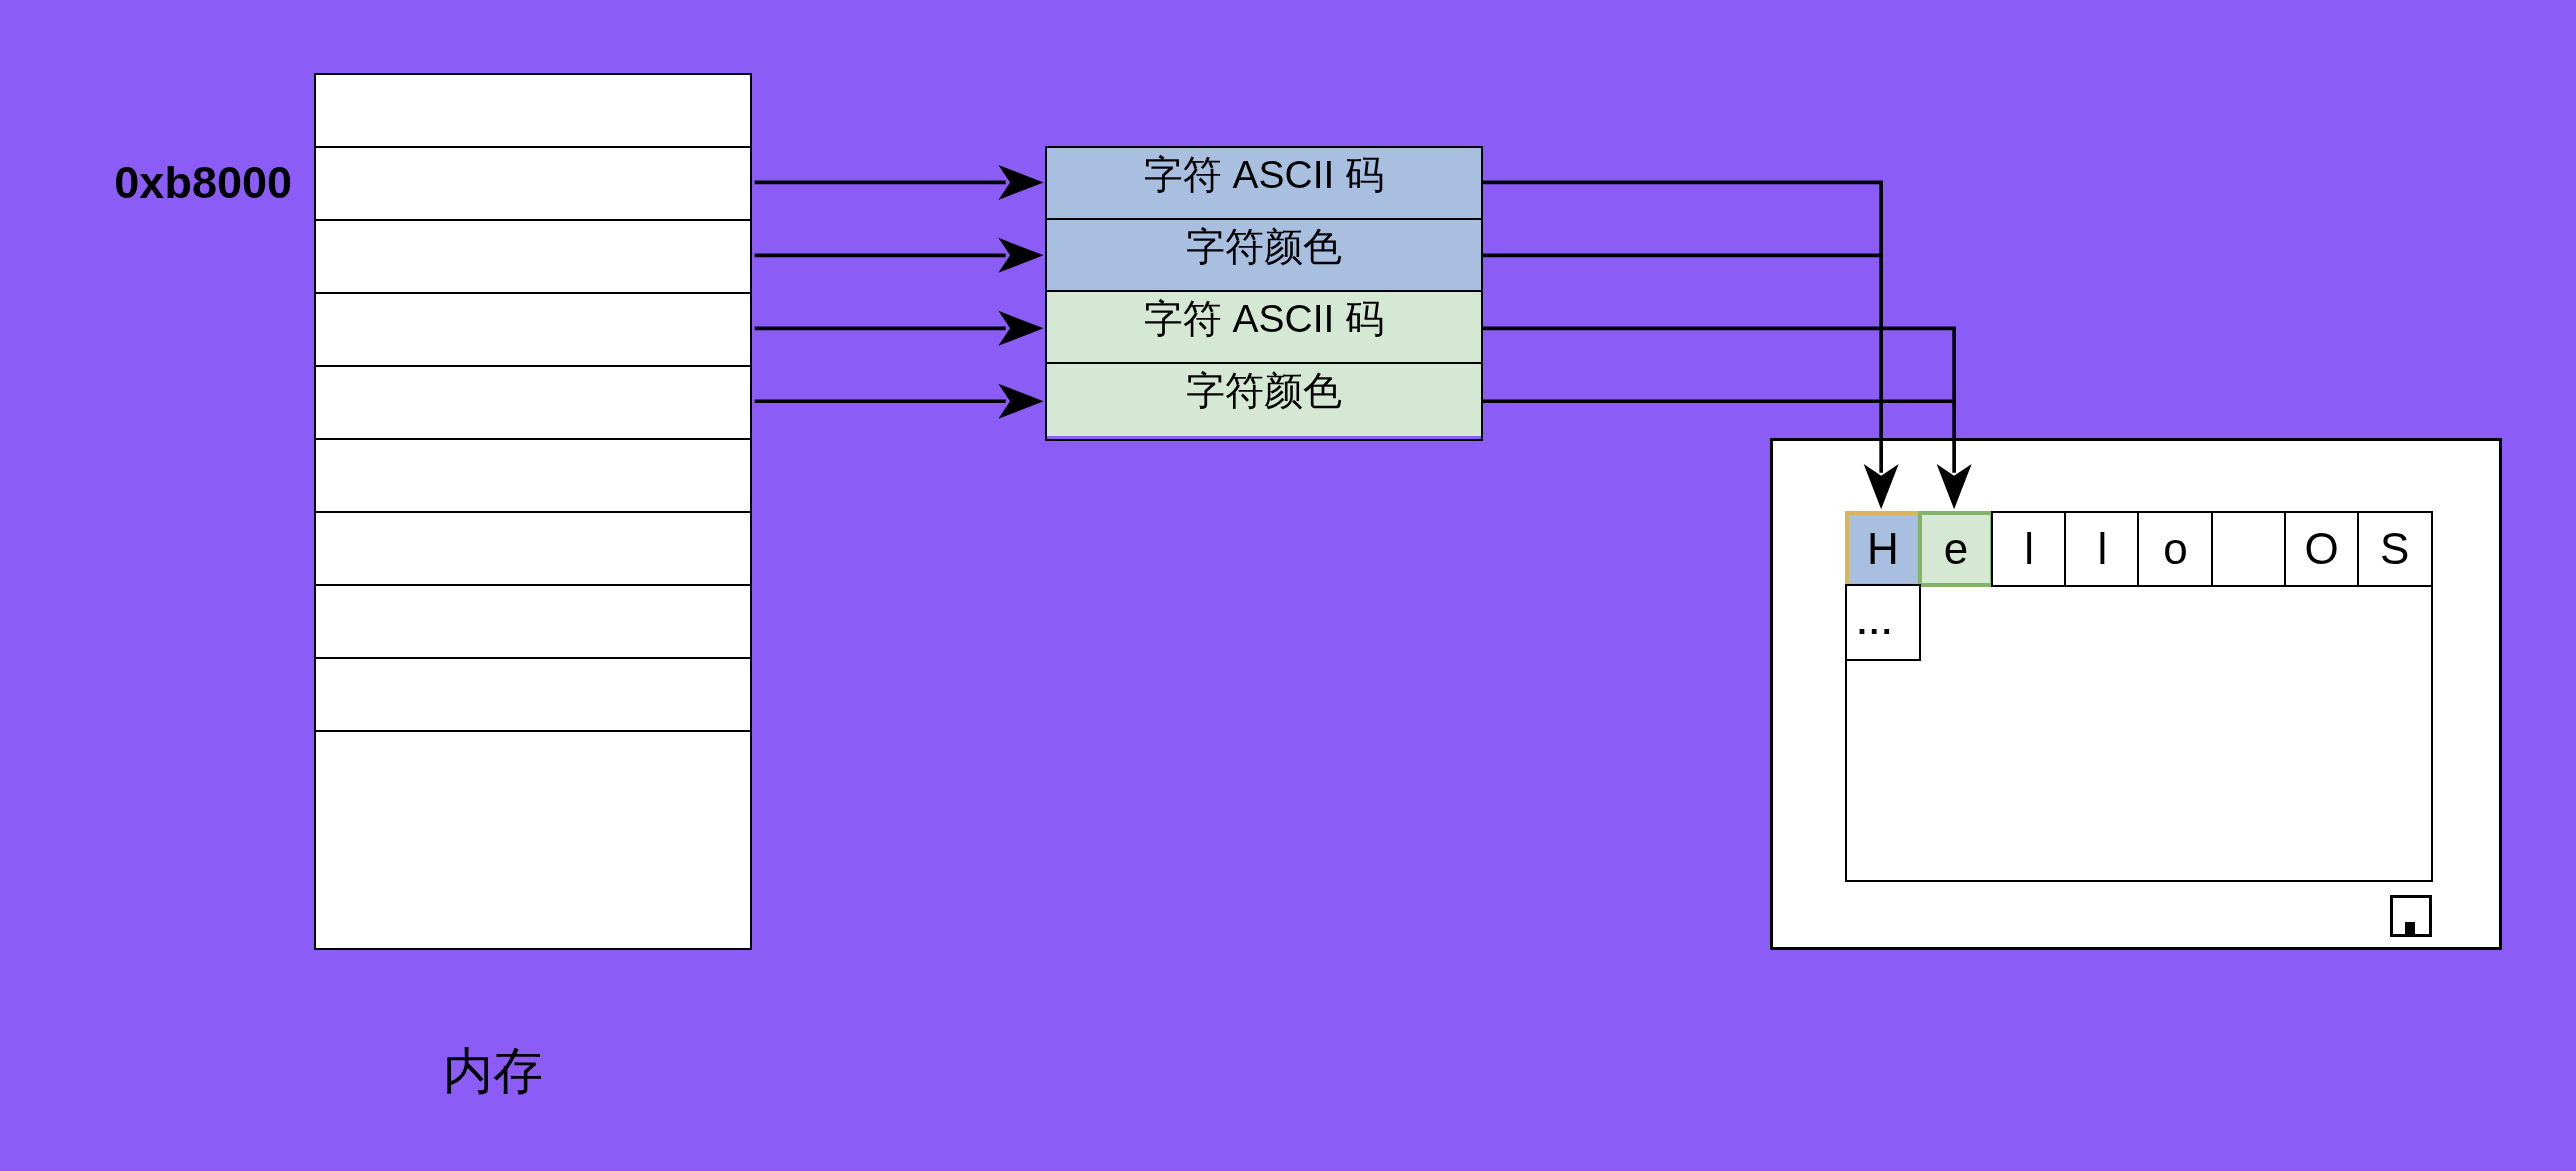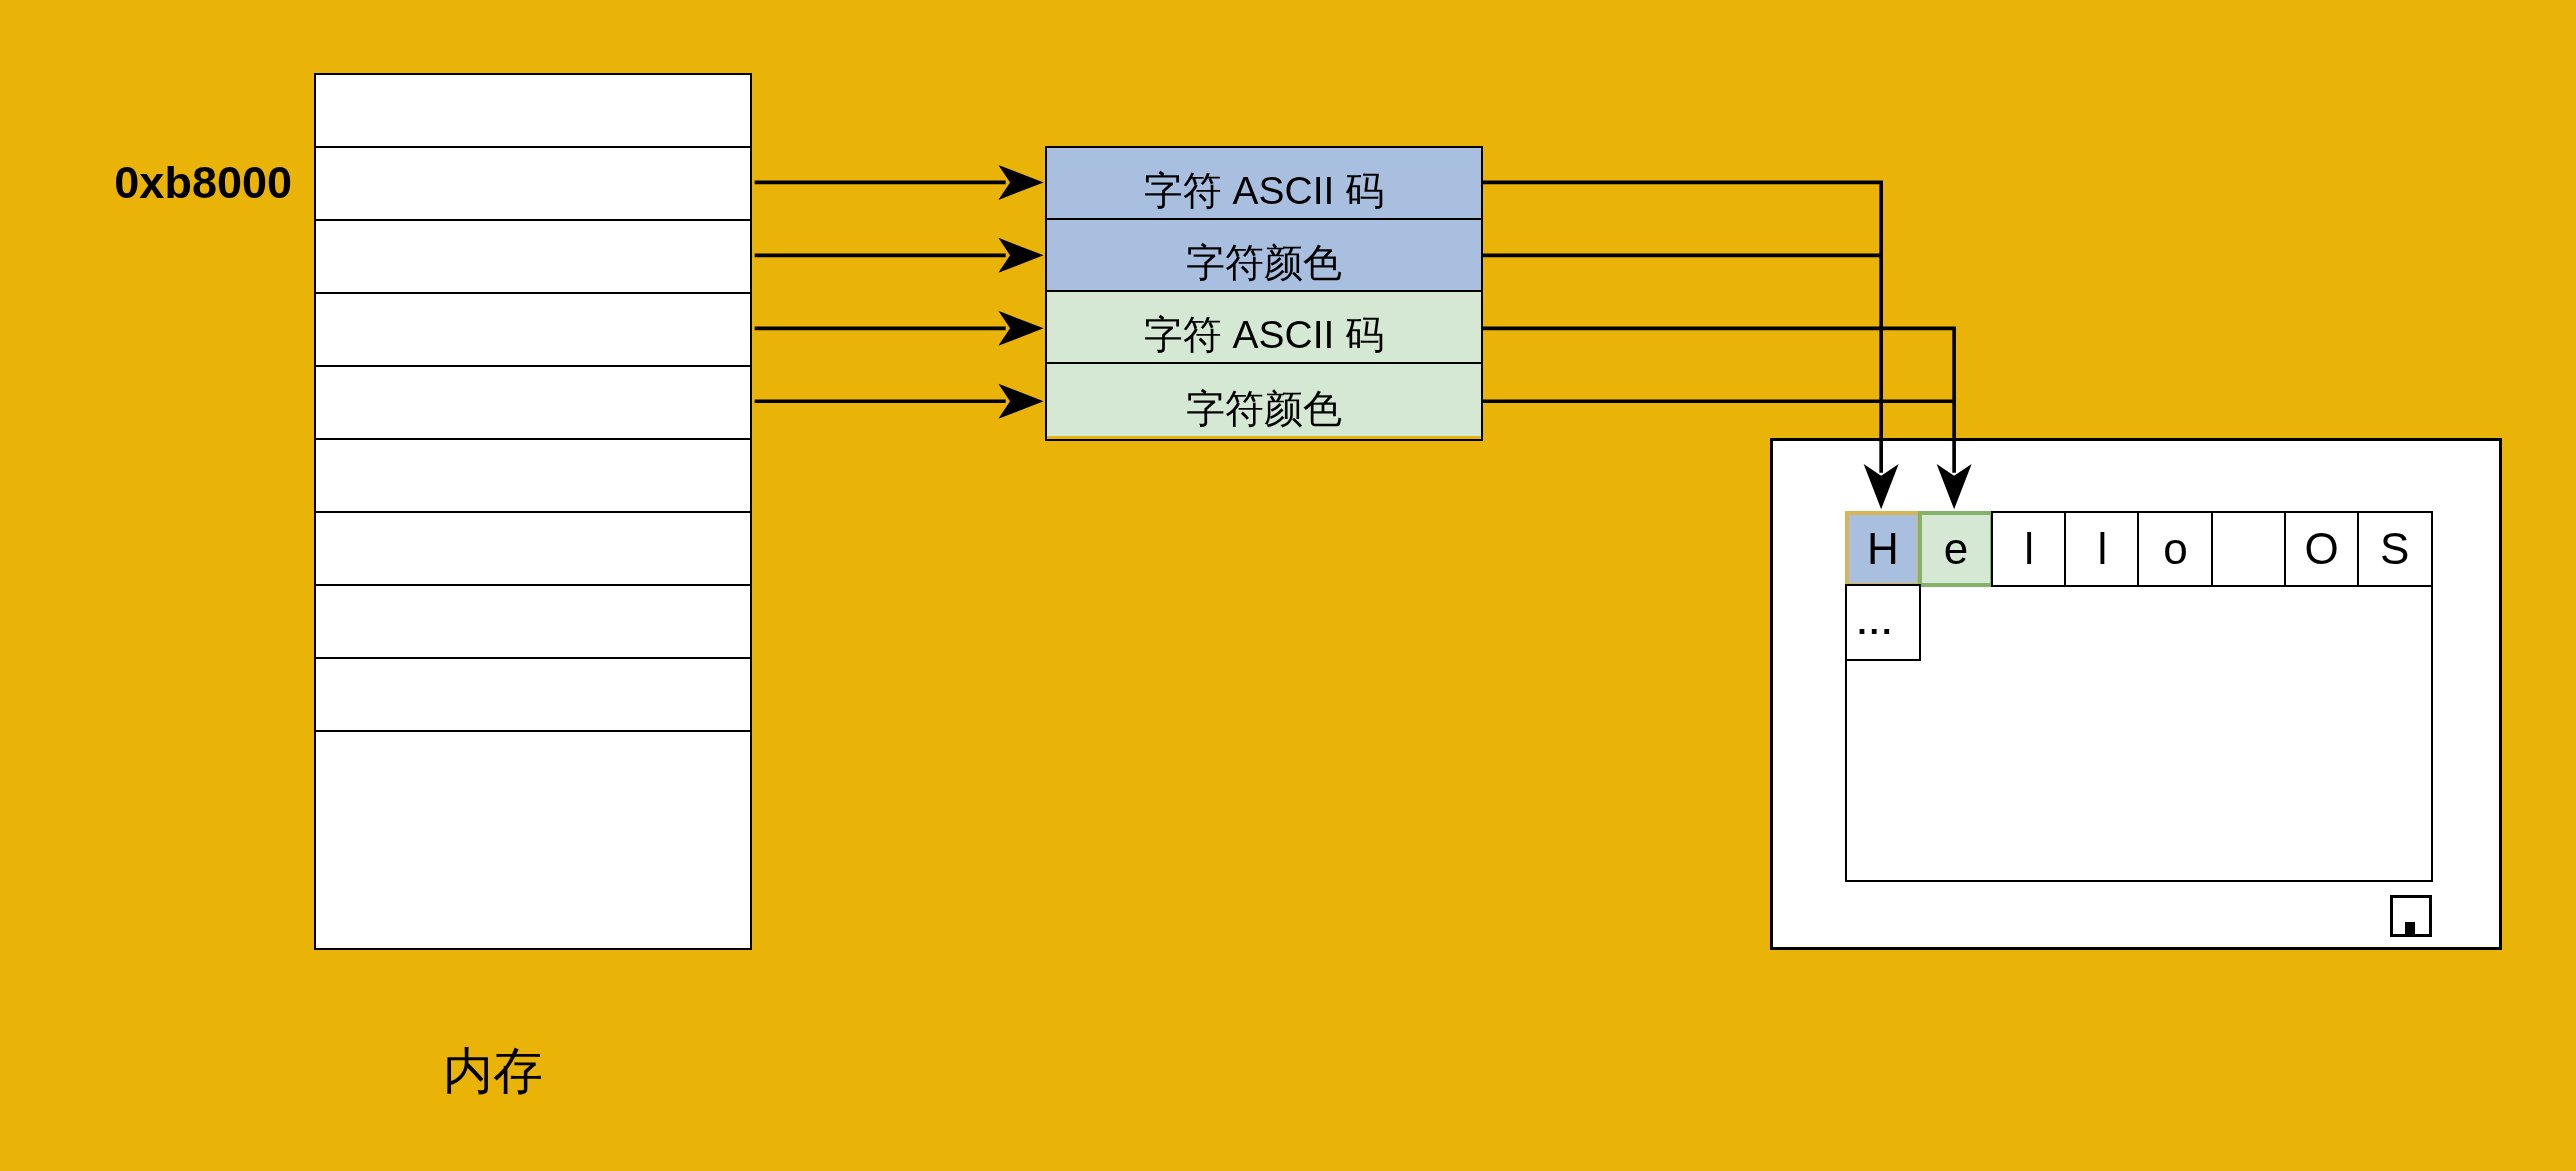--- a/index.html
+++ b/index.html
@@ -3,21 +3,21 @@
 <meta charset="utf-8">
 <style>
   * { box-sizing: border-box; margin: 0; padding: 0; }
   html, body { background: #ffffff; }
   body { font-family: "Liberation Sans", "DejaVu Sans", sans-serif; }
 
   .canvas {
     position: relative;
     width: 2576px;
     height: 1171px;
-    background: #eab308;
+    background: #8b5cf6;
     overflow: hidden;
   }
 
   
   .memory-box {
     position: absolute;
     left: 314px; top: 73px;
     width: 438px; height: 877px;
     border: 2.9px solid #000;
     background: #fff;
@@ -40,21 +40,21 @@
   
   .vram-stack {
     position: absolute;
     left: 1045px; top: 146px;
     width: 438px; height: 295px;
     border: 2.9px solid #000;
   }
   .vram-row {
     height: 72px;
     border-bottom: 2.9px solid #000;
-    display: flex; align-items: flex-end; justify-content: center;
+    display: flex; align-items: flex-start; justify-content: center;
     font-size: 39px;
     color: #000;
   }
   .vram-row:last-child { border-bottom: none; }
   .fill-blue  { background: var(--blue-fill, #a8bfe0); }
   .fill-green { background: var(--green-fill, #d5e8d4); }
 
   
   .monitor-bezel {
     position: absolute;

